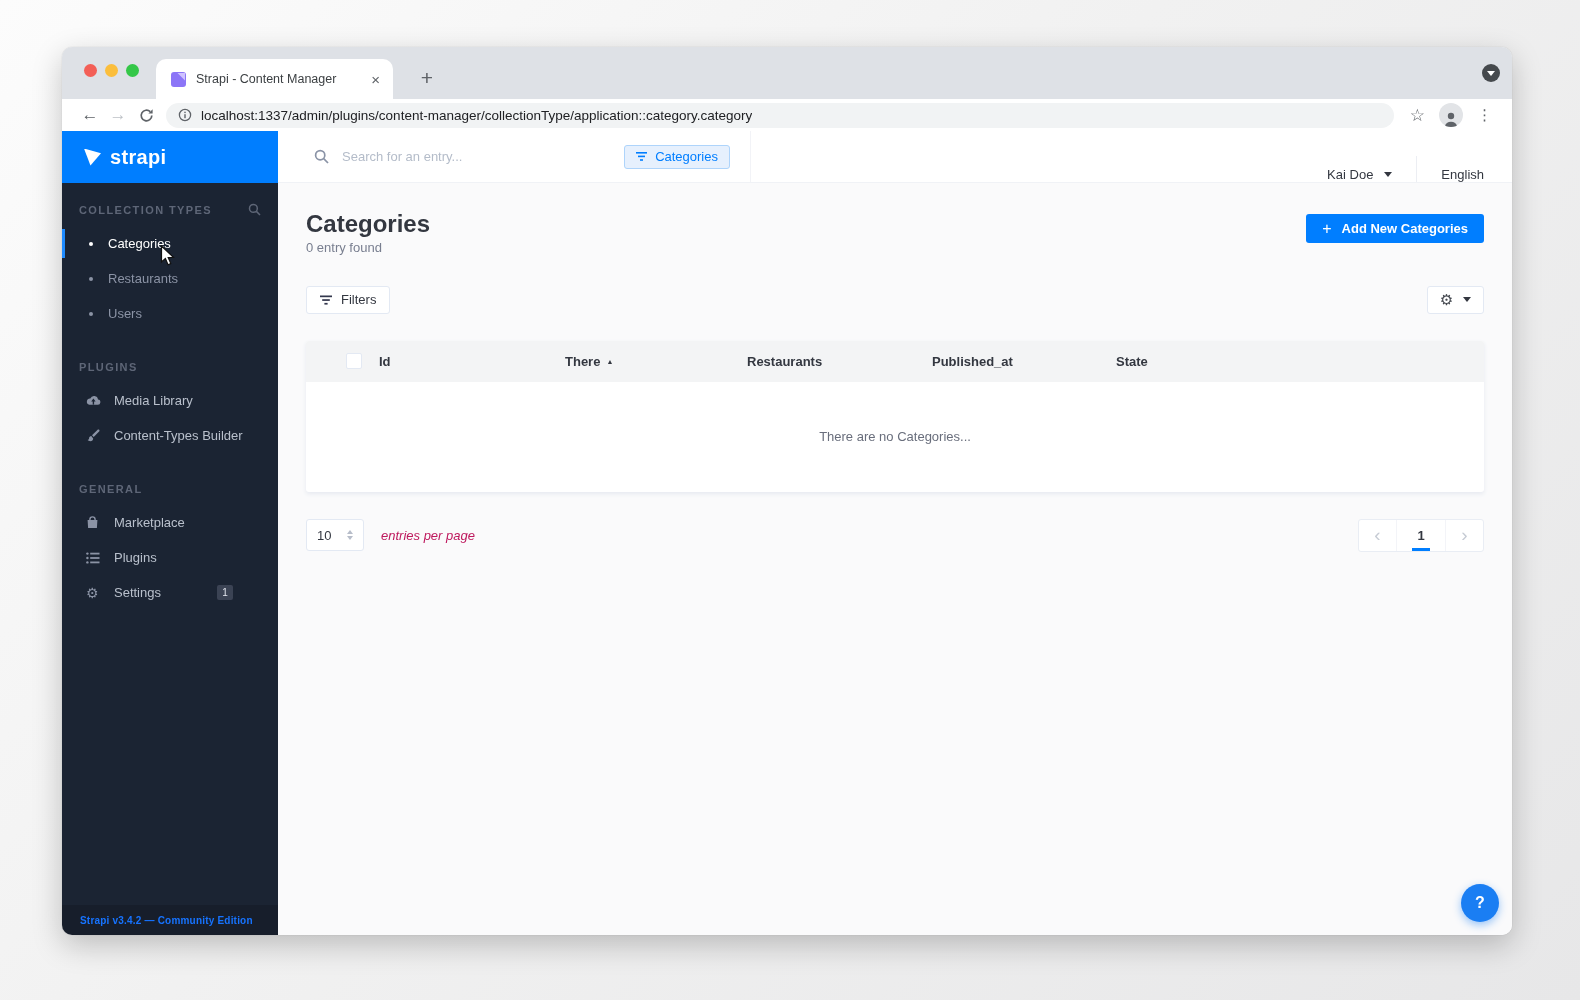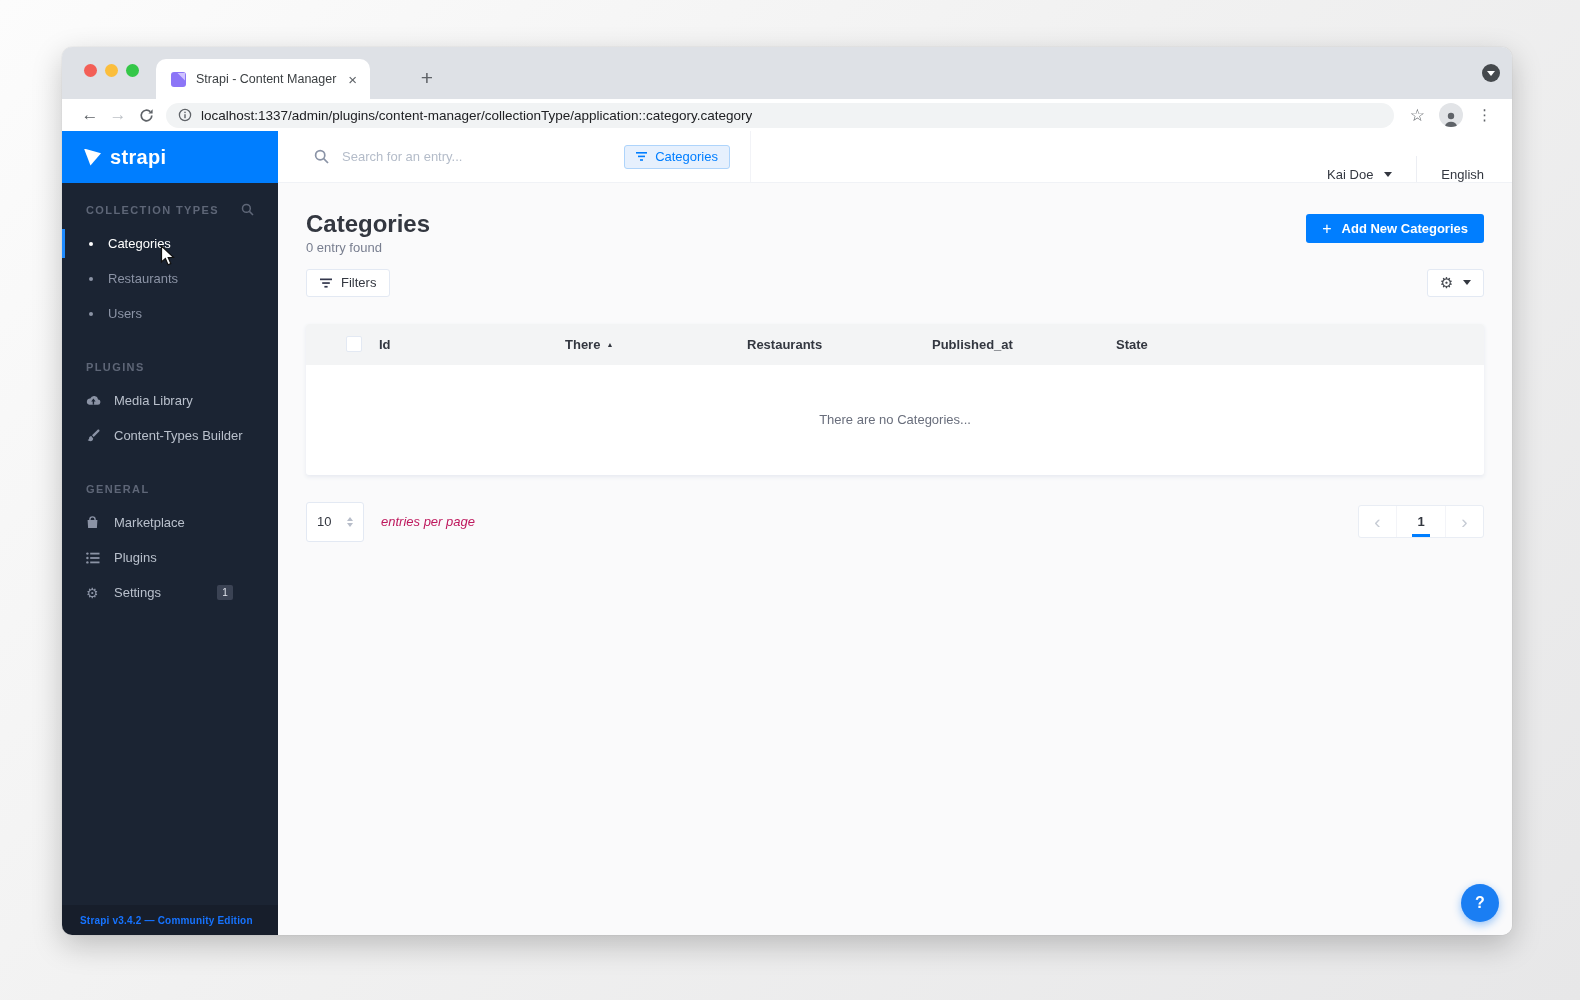--- a/index.html
+++ b/index.html
@@ -9,21 +9,21 @@
 
   
   .window { position:absolute; left:62px; top:47px; width:1450px; height:888px;
     border-radius:10px; background:#fff; box-shadow:0 10px 30px rgba(0,0,0,.22), 0 0 1px rgba(0,0,0,.25);
     overflow:hidden; }
 
   .tabstrip { position:relative; height:52px; background:#dee1e6; }
   .lights { position:absolute; left:22px; top:17px; display:flex; gap:8px; }
   .light { width:13px; height:13px; border-radius:50%; }
   .light.red{ background:#f35f57; } .light.yellow{ background:#fbbe3c; } .light.green{ background:#34c748; }
-  .tab { position:absolute; left:94px; top:12px; width:214px; height:40px; background:#fff;
+  .tab { position:absolute; left:94px; top:12px; width:237px; height:40px; background:#fff;
     border-radius:10px 10px 0 0; display:flex; align-items:center; padding:0 10px 0 15px; }
   .favicon { width:15px; height:15px; border-radius:3px; background:#8c75f7; position:relative; flex-shrink:0; }
   .favicon::after { content:''; position:absolute; right:1px; top:1px; width:8px; height:8px;
     background:#cfc3ff; clip-path:polygon(0 0,100% 0,100% 100%); }
   .tab-title { flex:1; margin-left:10px; font-size:12.5px; color:#3c4043; white-space:nowrap; overflow:hidden; }
   .tab-close { font-size:15px; color:#5f6368; padding:0 3px; }
   .newtab { position:absolute; left:350px; top:16px; width:30px; height:30px; display:flex;
     align-items:center; justify-content:center; font-size:21px; color:#5f6368; }
   .tabsearch { position:absolute; right:12px; top:17px; width:18px; height:18px; border-radius:50%;
     background:#45494d; display:flex; align-items:center; justify-content:center; }
@@ -42,21 +42,21 @@
     justify-content:center; overflow:hidden; margin:0 8px; border:none; }
   .dots { font-size:15px; color:#5f6368; background:none; border:none; padding:0 6px; letter-spacing:0; }
 
   
   .app { display:flex; height:804px; }
 
   .sidebar { width:216px; flex-shrink:0; background:#1b2433; position:relative; }
   .logo { height:52px; background:#007eff; display:flex; align-items:center; padding-left:22px; gap:9px; }
   .logo-mark { width:17px; height:17px; background:#fff; clip-path:polygon(0 0,100% 28%,38% 100%); }
   .logo-text { color:#fff; font-size:20px; font-weight:700; letter-spacing:.3px; }
-  .section-head { display:flex; justify-content:space-between; align-items:center; padding:0 24px;
+  .section-head { display:flex; justify-content:space-between; align-items:center; padding:0 17px;
     color:#5e6677; font-size:11px; font-weight:700; letter-spacing:1.4px; }
   .section-head.first { margin-top:20px; } .section-head.later { margin-top:30px; }
   .sidebar ul { list-style:none; margin-top:10px; }
   .sidebar li { height:35px; display:flex; align-items:center; padding:0 24px; color:#8b93a5;
     font-size:13px; position:relative; }
   .sidebar li .dot { width:4px; height:4px; border-radius:50%; background:currentColor; margin:0 15px 0 3px; flex-shrink:0; }
   .sidebar li.active { color:#fff; }
   .sidebar li.active::before { content:''; position:absolute; left:0; top:3px; bottom:3px; width:3px; background:#1f8bff; }
   .sidebar li .s-icon { width:15px; height:15px; margin-right:13px; flex-shrink:0; display:flex; align-items:center; }
   .sidebar li .s-icon svg { fill:#8b93a5; }
@@ -81,40 +81,40 @@
   .lang { font-size:13px; color:#333740; background:none; border:none; }
 
   .content { padding:27px 28px 0; }
   .title-row { display:flex; justify-content:space-between; align-items:flex-start; }
   h1.page-title { font-size:24px; font-weight:700; color:#333740; line-height:1.15; }
   .subtitle { font-size:13px; color:#787e8f; margin-top:2px; }
   .add-btn { height:29px; background:#007eff; color:#fff; border:none; border-radius:3px; padding:0 16px;
     font-size:13px; font-weight:600; display:flex; align-items:center; gap:10px; margin-top:4px; }
   .add-btn .plus { font-size:16px; font-weight:400; line-height:1; }
 
-  .filters-row { display:flex; justify-content:space-between; margin-top:14px; }
+  .filters-row { display:flex; justify-content:space-between; margin-top:31px; }
   .filters-btn { height:28px; background:#fff; border:1px solid #e3e9f3; border-radius:3px; padding:0 13px;
     display:flex; align-items:center; gap:9px; font-size:13px; color:#333740; }
   .gear-btn { height:28px; width:57px; background:#fff; border:1px solid #e3e9f3; border-radius:3px;
     display:flex; align-items:center; justify-content:center; gap:10px; color:#44484f; }
   .gear-glyph { font-size:15px; line-height:1; }
 
   .table { margin-top:27px; background:#fff; border-radius:3px; box-shadow:0 2px 4px #e6e9f0; }
   .thead { display:flex; height:41px; align-items:center; background:#f3f4f5; border-radius:3px 3px 0 0; }
   .cell { font-size:13px; font-weight:700; color:#333740; display:flex; align-items:center; }
   .c0 { width:73px; padding-left:40px; } .c1 { width:186px; } .c2 { width:182px; }
   .c3 { width:185px; } .c4 { width:184px; } .c5 { flex:1; }
   .checkbox { width:16px; height:16px; background:#fff; border:1px solid #e3e9f3; border-radius:2px; display:block; }
   .sort { font-size:7px; margin-left:6px; color:#333740; }
   .tbody { height:110px; display:flex; align-items:center; justify-content:center; color:#696e7c;
     font-size:13px; border-radius:0 0 3px 3px; }
 
   .pager-row { display:flex; justify-content:space-between; align-items:center; margin-top:27px; }
   .pager-left { display:flex; align-items:center; gap:17px; }
-  .select { width:58px; height:40px; background:#fff; border:1px solid #e3e9f3; border-radius:3px;
+  .select { width:58px; height:32px; background:#fff; border:1px solid #e3e9f3; border-radius:3px;
     display:flex; align-items:center; justify-content:space-between; padding:0 10px; font-size:13px; color:#333740; }
   .steppers { display:flex; flex-direction:column; gap:2px; }
   .st-up { width:0; height:0; border-left:3.5px solid transparent; border-right:3.5px solid transparent; border-bottom:4px solid #b7bdc9; }
   .st-dn { width:0; height:0; border-left:3.5px solid transparent; border-right:3.5px solid transparent; border-top:4px solid #b7bdc9; }
   .entries-label { font-size:13px; font-style:italic; color:#be185d; }
   .pager { width:126px; height:33px; background:#fff; border:1px solid #e9edf4; border-radius:3px;
     display:flex; align-items:stretch; overflow:hidden; }
   .pg-prev,.pg-next { width:38px; display:flex; align-items:center; justify-content:center; color:#c6cbd4; font-size:19px; }
   .pg-prev { border-right:1px solid #f3f4f8; } .pg-next { border-left:1px solid #f3f4f8; }
   .pg-num { flex:1; position:relative; display:flex; align-items:center; justify-content:center;

